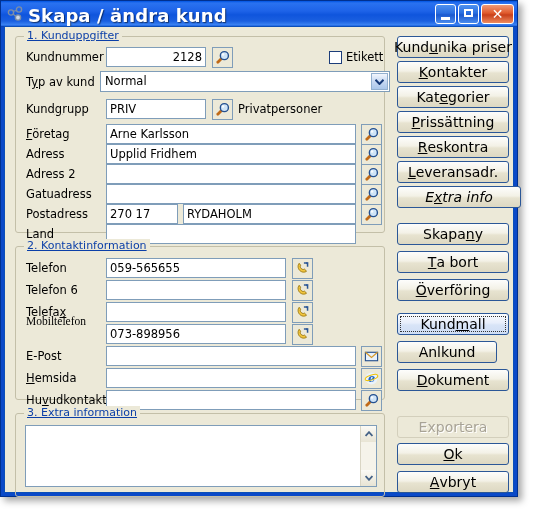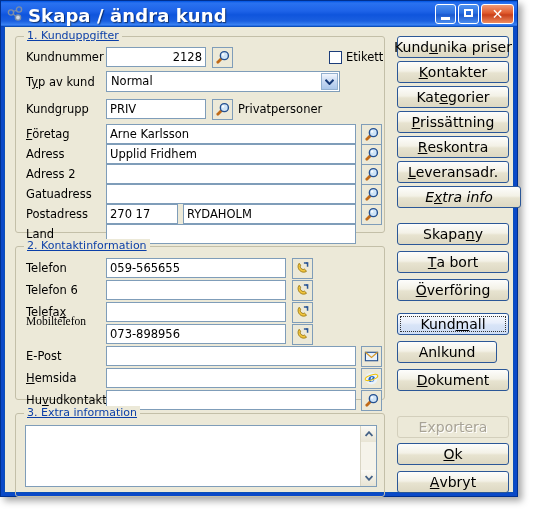--- a/index.html
+++ b/index.html
@@ -288,21 +288,21 @@
           <svg width="15" height="15" viewBox="0 0 16 16">
             <line x1="3" y1="13" x2="8" y2="8" stroke="#c06a18" stroke-width="3" stroke-linecap="round"></line>
             <circle cx="10" cy="6" r="4.3" fill="#cfe4f7" stroke="#24508f" stroke-width="1.5"></circle>
             <circle cx="8.6" cy="4.8" r="1.3" fill="#ffffff" opacity="0.85"></circle>
           </svg>
         </span>
         <span class="cbox" style="left:313px; top:14px;"></span>
         <span class="lbl" style="left:330px; top:13px;">Etikett</span>
 
         <span class="lbl" style="left:10px; top:38px;">T<u class="acc">y</u>p av kund</span>
-        <span class="combo" style="left:90px; top:34px; width:234px;">
+        <span class="combo" style="left:84px; top:34px; width:290px;">
           <span class="val">Normal</span>
           <span class="arrowbtn">
             <svg width="9" height="6" viewBox="0 0 9 6">
                 <path d="M0.5 0.8 L4.5 5 L8.5 0.8" fill="none" stroke="#173a78" stroke-width="2"></path>
               </svg>
           </span>
         </span>
 
         <span class="lbl" style="left:10px; top:65px;">Kund<u class="acc">g</u>rupp</span>
         <span class="fld" style="left:90px; top:62px; width:100px;">PRIV</span>

